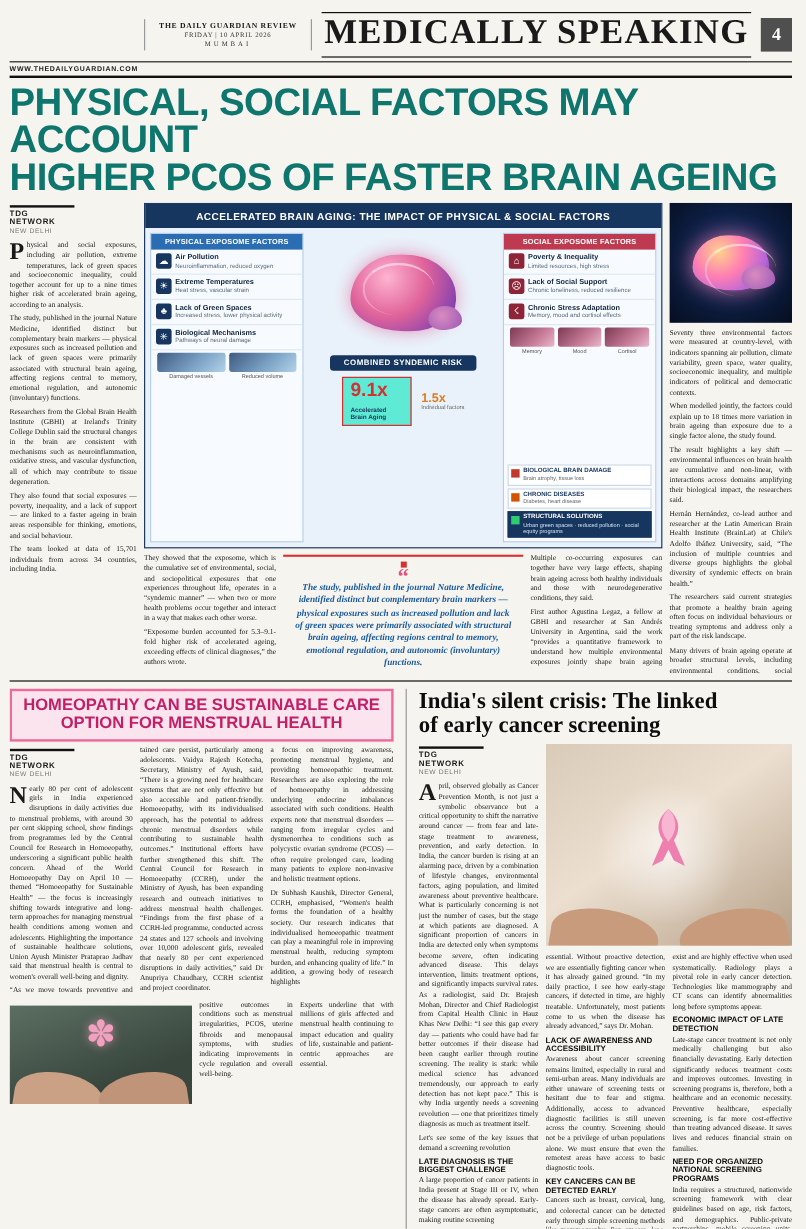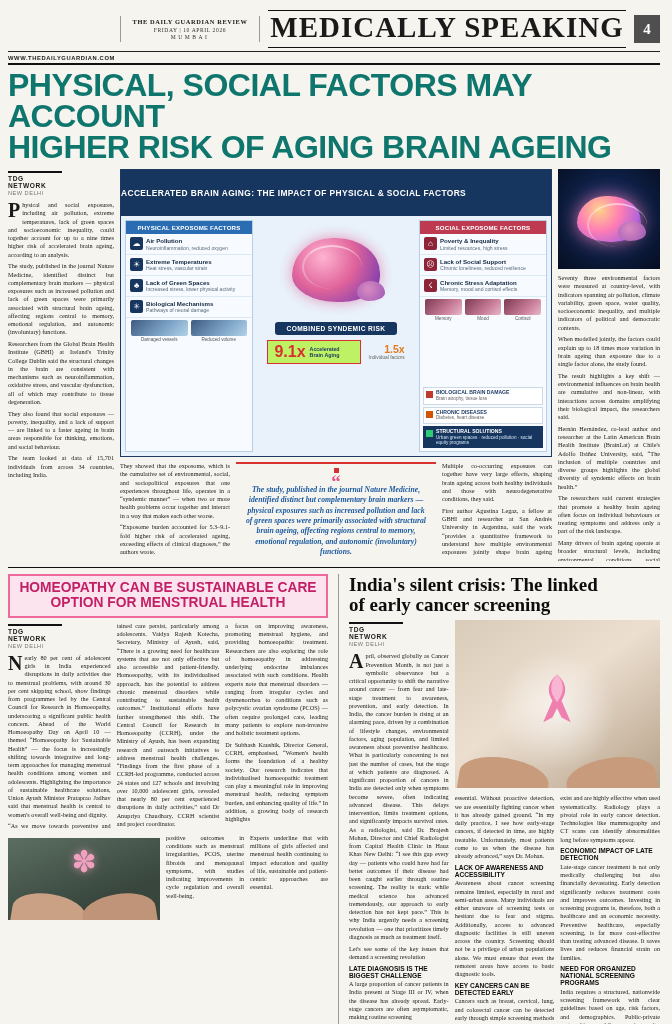--- a/index.html
+++ b/index.html
@@ -30,21 +30,21 @@
   .news p{font-size:6.2px;line-height:1.33;text-align:justify;margin:0 0 3.5px;hyphens:auto;}
   .lead::first-letter{float:left;font-size:20px;line-height:.8;padding:1px 2px 0 0;font-weight:bold;}
   .byline{margin:2px 0 5px;font-family:"Liberation Sans",sans-serif;}
   .by-name{font-size:6.6px;font-weight:bold;letter-spacing:.6px;border-top:2px solid #111;width:54px;padding-top:2px;}
   .by-loc{font-size:5.6px;color:#777;letter-spacing:.5px;margin-top:1px;}
 
   
   .ig{border:1px solid #1d3a63;background:#e9f2fa;height:288px;display:flex;flex-direction:column;
       font-family:"Liberation Sans",sans-serif;box-sizing:border-box;}
   .ig-title{background:#17365f;color:#fff;font-weight:bold;font-size:8.4px;letter-spacing:.4px;
-            padding:18px 0;}
+            text-align:center;padding:5px 0;}
   .ig-body{flex:1;display:flex;gap:4px;padding:4px;min-height:0;}
   .ig-panel{width:128px;background:#f7fbff;border:1px solid #b8cfe4;display:flex;flex-direction:column;box-sizing:border-box;}
   .ig-ph{color:#fff;font-size:6.1px;font-weight:bold;text-align:center;padding:3px 1px;letter-spacing:.2px;}
   .phys .ig-ph{background:#2a6db3;}
   .soc .ig-ph{background:#bd3a50;}
   .ig-item{display:flex;gap:3px;padding:3px 4px;border-bottom:1px solid #dde9f2;align-items:flex-start;}
   .ig-icon{flex:0 0 13px;height:13px;background:#17365f;color:#fff;border-radius:2px;font-size:8px;
            display:flex;align-items:center;justify-content:center;}
   .soc .ig-icon{background:#8e2437;}
   .ig-t{font-size:6.1px;font-weight:bold;color:#12263f;line-height:1.15;}
@@ -59,24 +59,24 @@
   .brain{width:88px;height:64px;position:relative;border-radius:48% 52% 46% 54% / 62% 58% 42% 44%;
          background:radial-gradient(circle at 35% 30%,#ffb3d1,#e0639a 45%,#8e44ad 80%,#6c3483);
          box-shadow:0 0 14px rgba(224,99,154,.65);}
   .brain::before{content:"";position:absolute;right:-5px;bottom:1px;width:28px;height:20px;
          background:radial-gradient(circle at 40% 40%,#d98ac0,#9b59b6);border-radius:50% 50% 60% 40%/55% 60% 40% 45%;}
   .brain::after{content:"";position:absolute;left:10px;top:7px;width:58px;height:42px;border-radius:50%;
          border-top:2px solid rgba(255,255,255,.5);border-left:2px solid rgba(255,255,255,.3);}
   .risk-bar{background:#17365f;color:#fff;font-size:6.6px;font-weight:bold;padding:3px 12px;
             border-radius:3px;letter-spacing:.4px;margin-top:4px;}
   .risk-row{display:flex;align-items:center;gap:8px;margin-top:5px;}
-  .risk-main{display:flex;align-items:center;gap:4px;border:1.5px solid #d63031;padding:2px 6px;background:#bef264;}
+  .risk-main{display:flex;gap:4px;border:1.5px solid #d63031;padding:2px 6px;background:#5eead4;flex-direction:column;}
   .risk-val{color:#d63031;font-weight:800;font-size:16px;}
   .risk-cap{font-size:5.3px;font-weight:bold;color:#17365f;width:44px;line-height:1.2;}
-  .risk-sec{text-align:right;}
+  .risk-sec{text-align:left;}
   .risk-val2{color:#e07b20;font-weight:800;font-size:10.5px;}
   .risk-cap2{font-size:4.8px;color:#666;line-height:1.1;}
   .outcomes{margin-top:auto;padding:2px 3px 3px;display:flex;flex-direction:column;gap:2px;}
   .outcome{display:flex;gap:3px;align-items:flex-start;border:1px solid #cdd9e5;background:#fff;padding:2px;}
   .o-dot{width:7px;height:7px;flex:0 0 7px;margin-top:1px;}
   .o-t{font-size:5.1px;font-weight:bold;color:#17365f;line-height:1.15;}
   .o-d{font-size:4.6px;color:#666;line-height:1.15;}
   .outcome.solution{background:#17365f;border-color:#17365f;}
   .outcome.solution .o-t{color:#fff;}
   .outcome.solution .o-d{color:#cfe0f0;}
@@ -140,21 +140,21 @@
     </div>
     <div class="mast-title">MEDICALLY SPEAKING</div>
     <div class="page-num">4</div>
   </header>
   <div class="web-row">
     <span>WWW.THEDAILYGUARDIAN.COM</span>
   </div>
 
   <h1 class="main-headline">
     <span>PHYSICAL, SOCIAL FACTORS MAY ACCOUNT</span><br>
-    <span>HIGHER RISK OF AGING BRAIN AGEING</span>
+    <span>HIGHER PCOS OF FASTER BRAIN AGEING</span>
   </h1>
 
   <section class="story-grid">
 
     <div class="news">
       <div class="byline">
         <div class="by-name">TDG NETWORK</div>
         <div class="by-loc">NEW DELHI</div>
       </div>
       <p class="lead">Physical and social exposures, including air pollution, extreme temperatures, lack of green spaces and socioeconomic inequality, could together account for up to a nine times higher risk of accelerated brain ageing, according to an analysis.</p>

